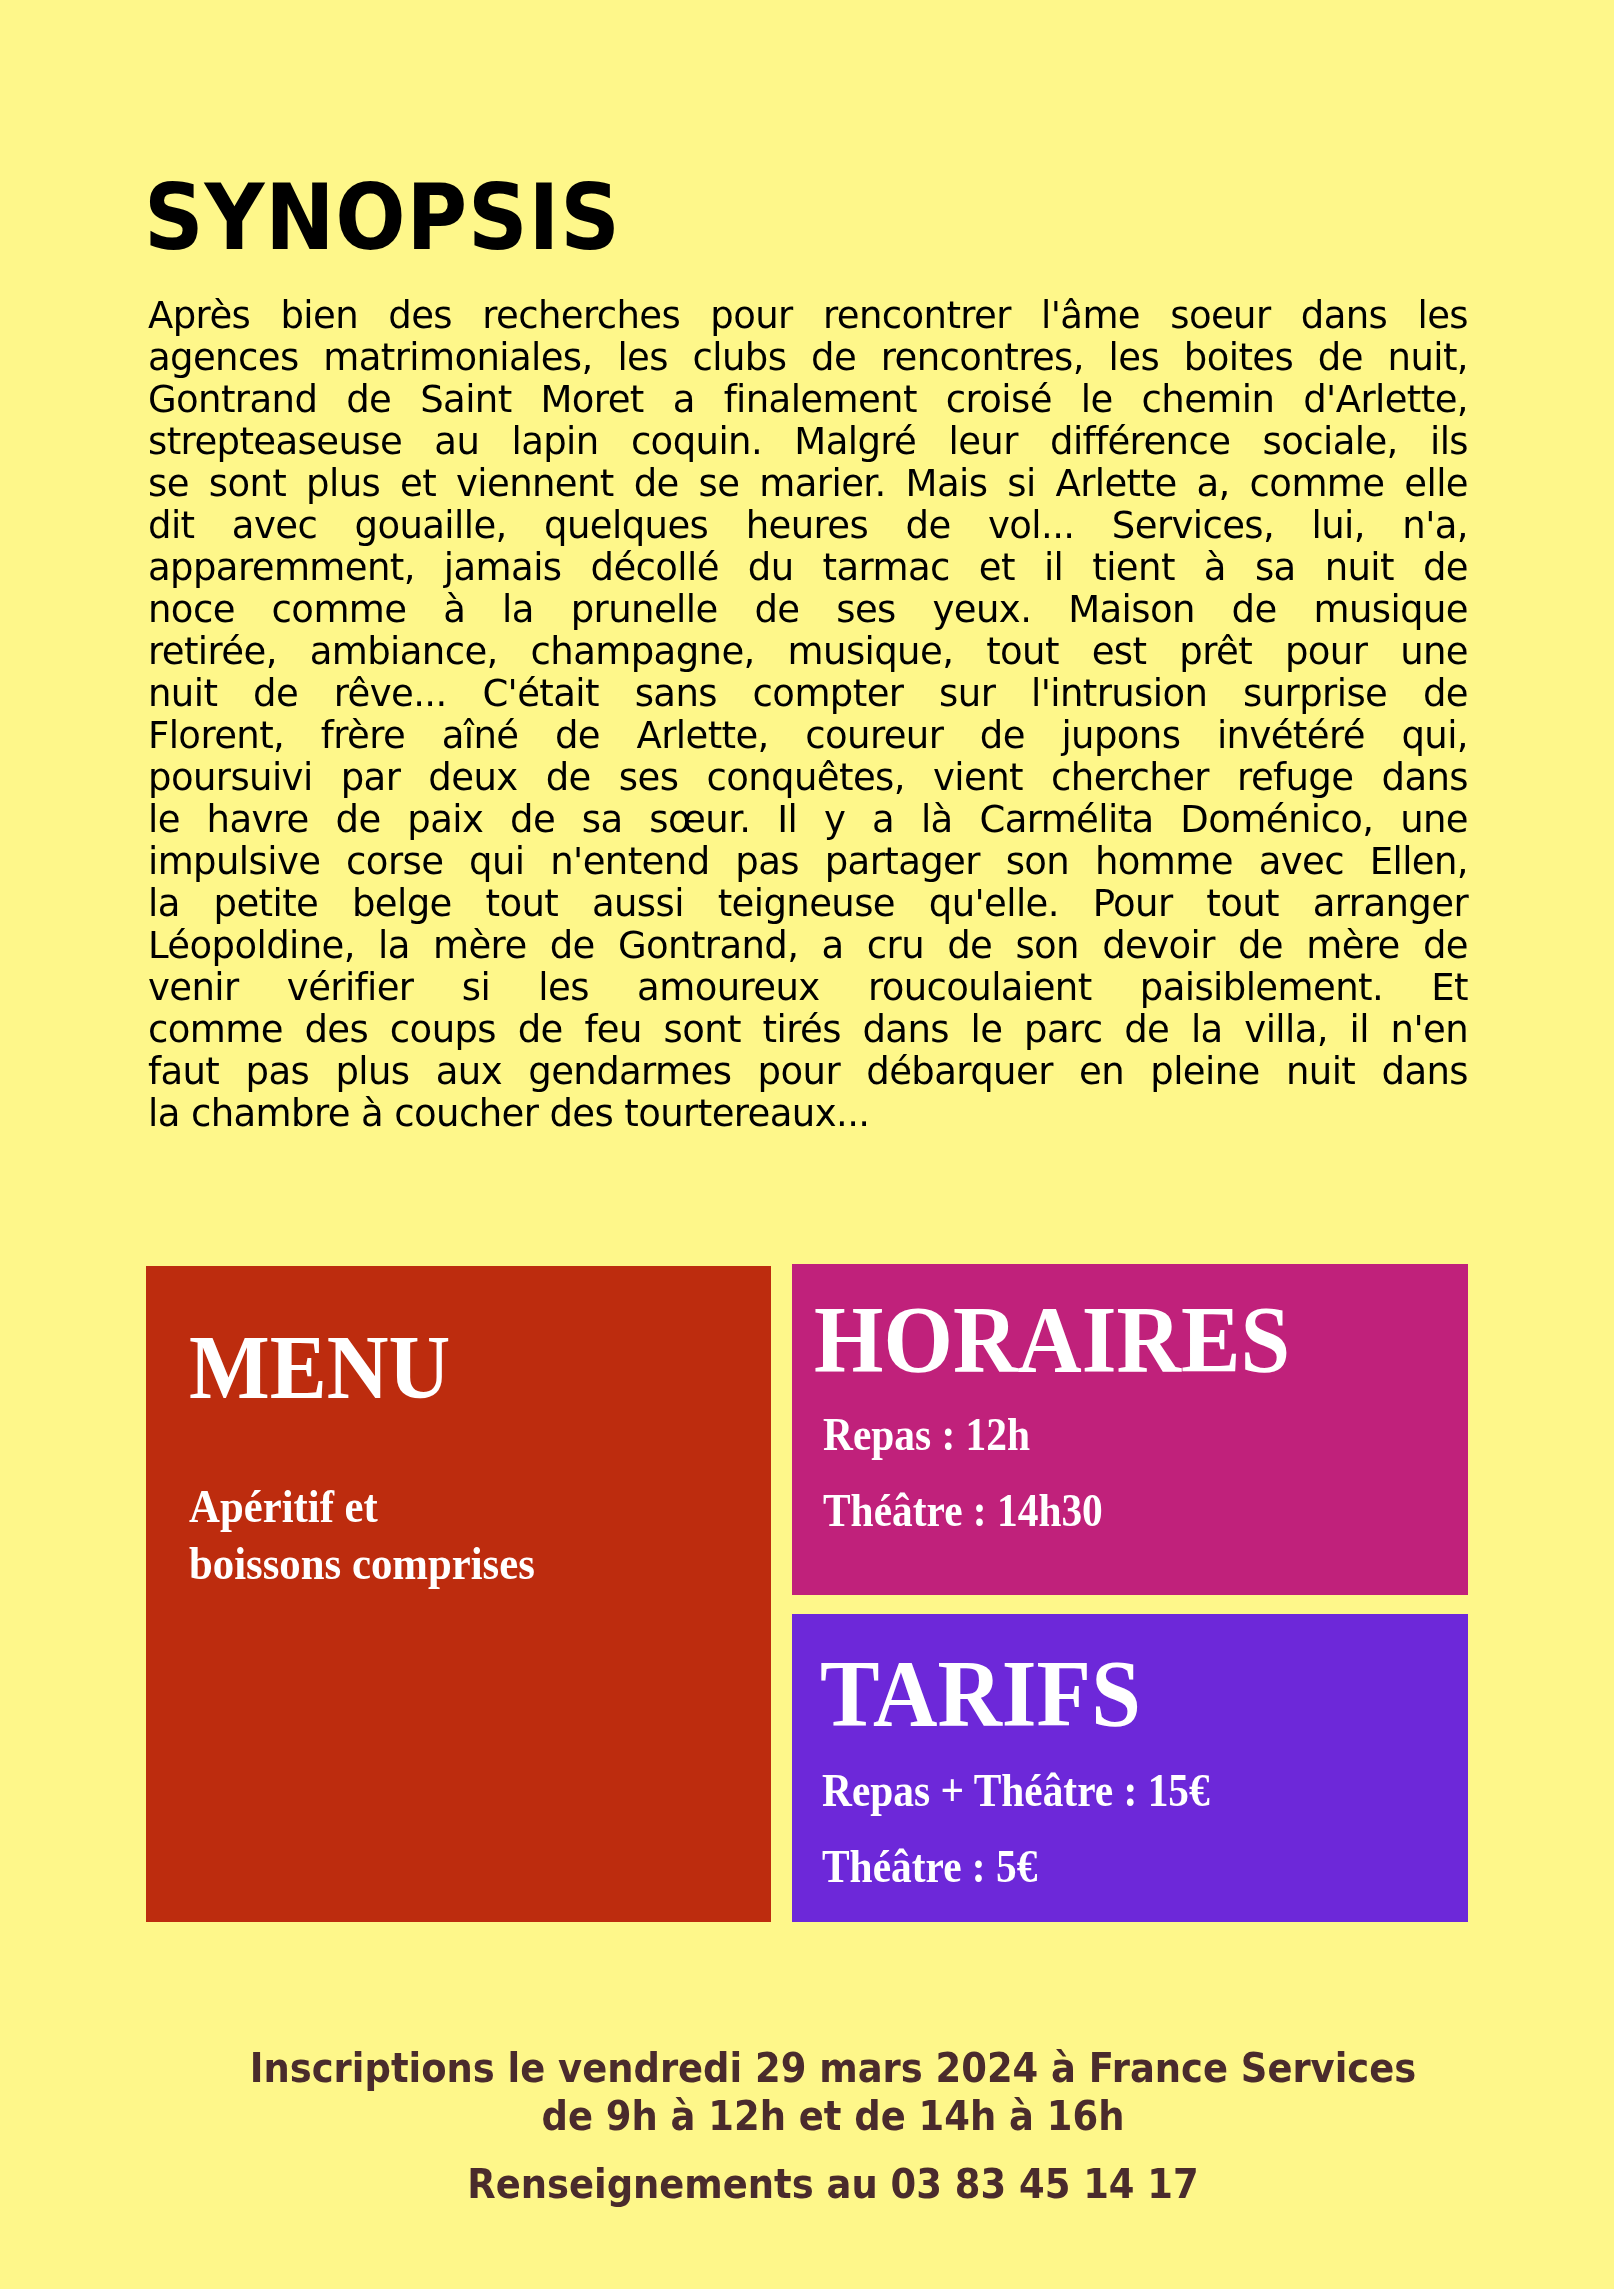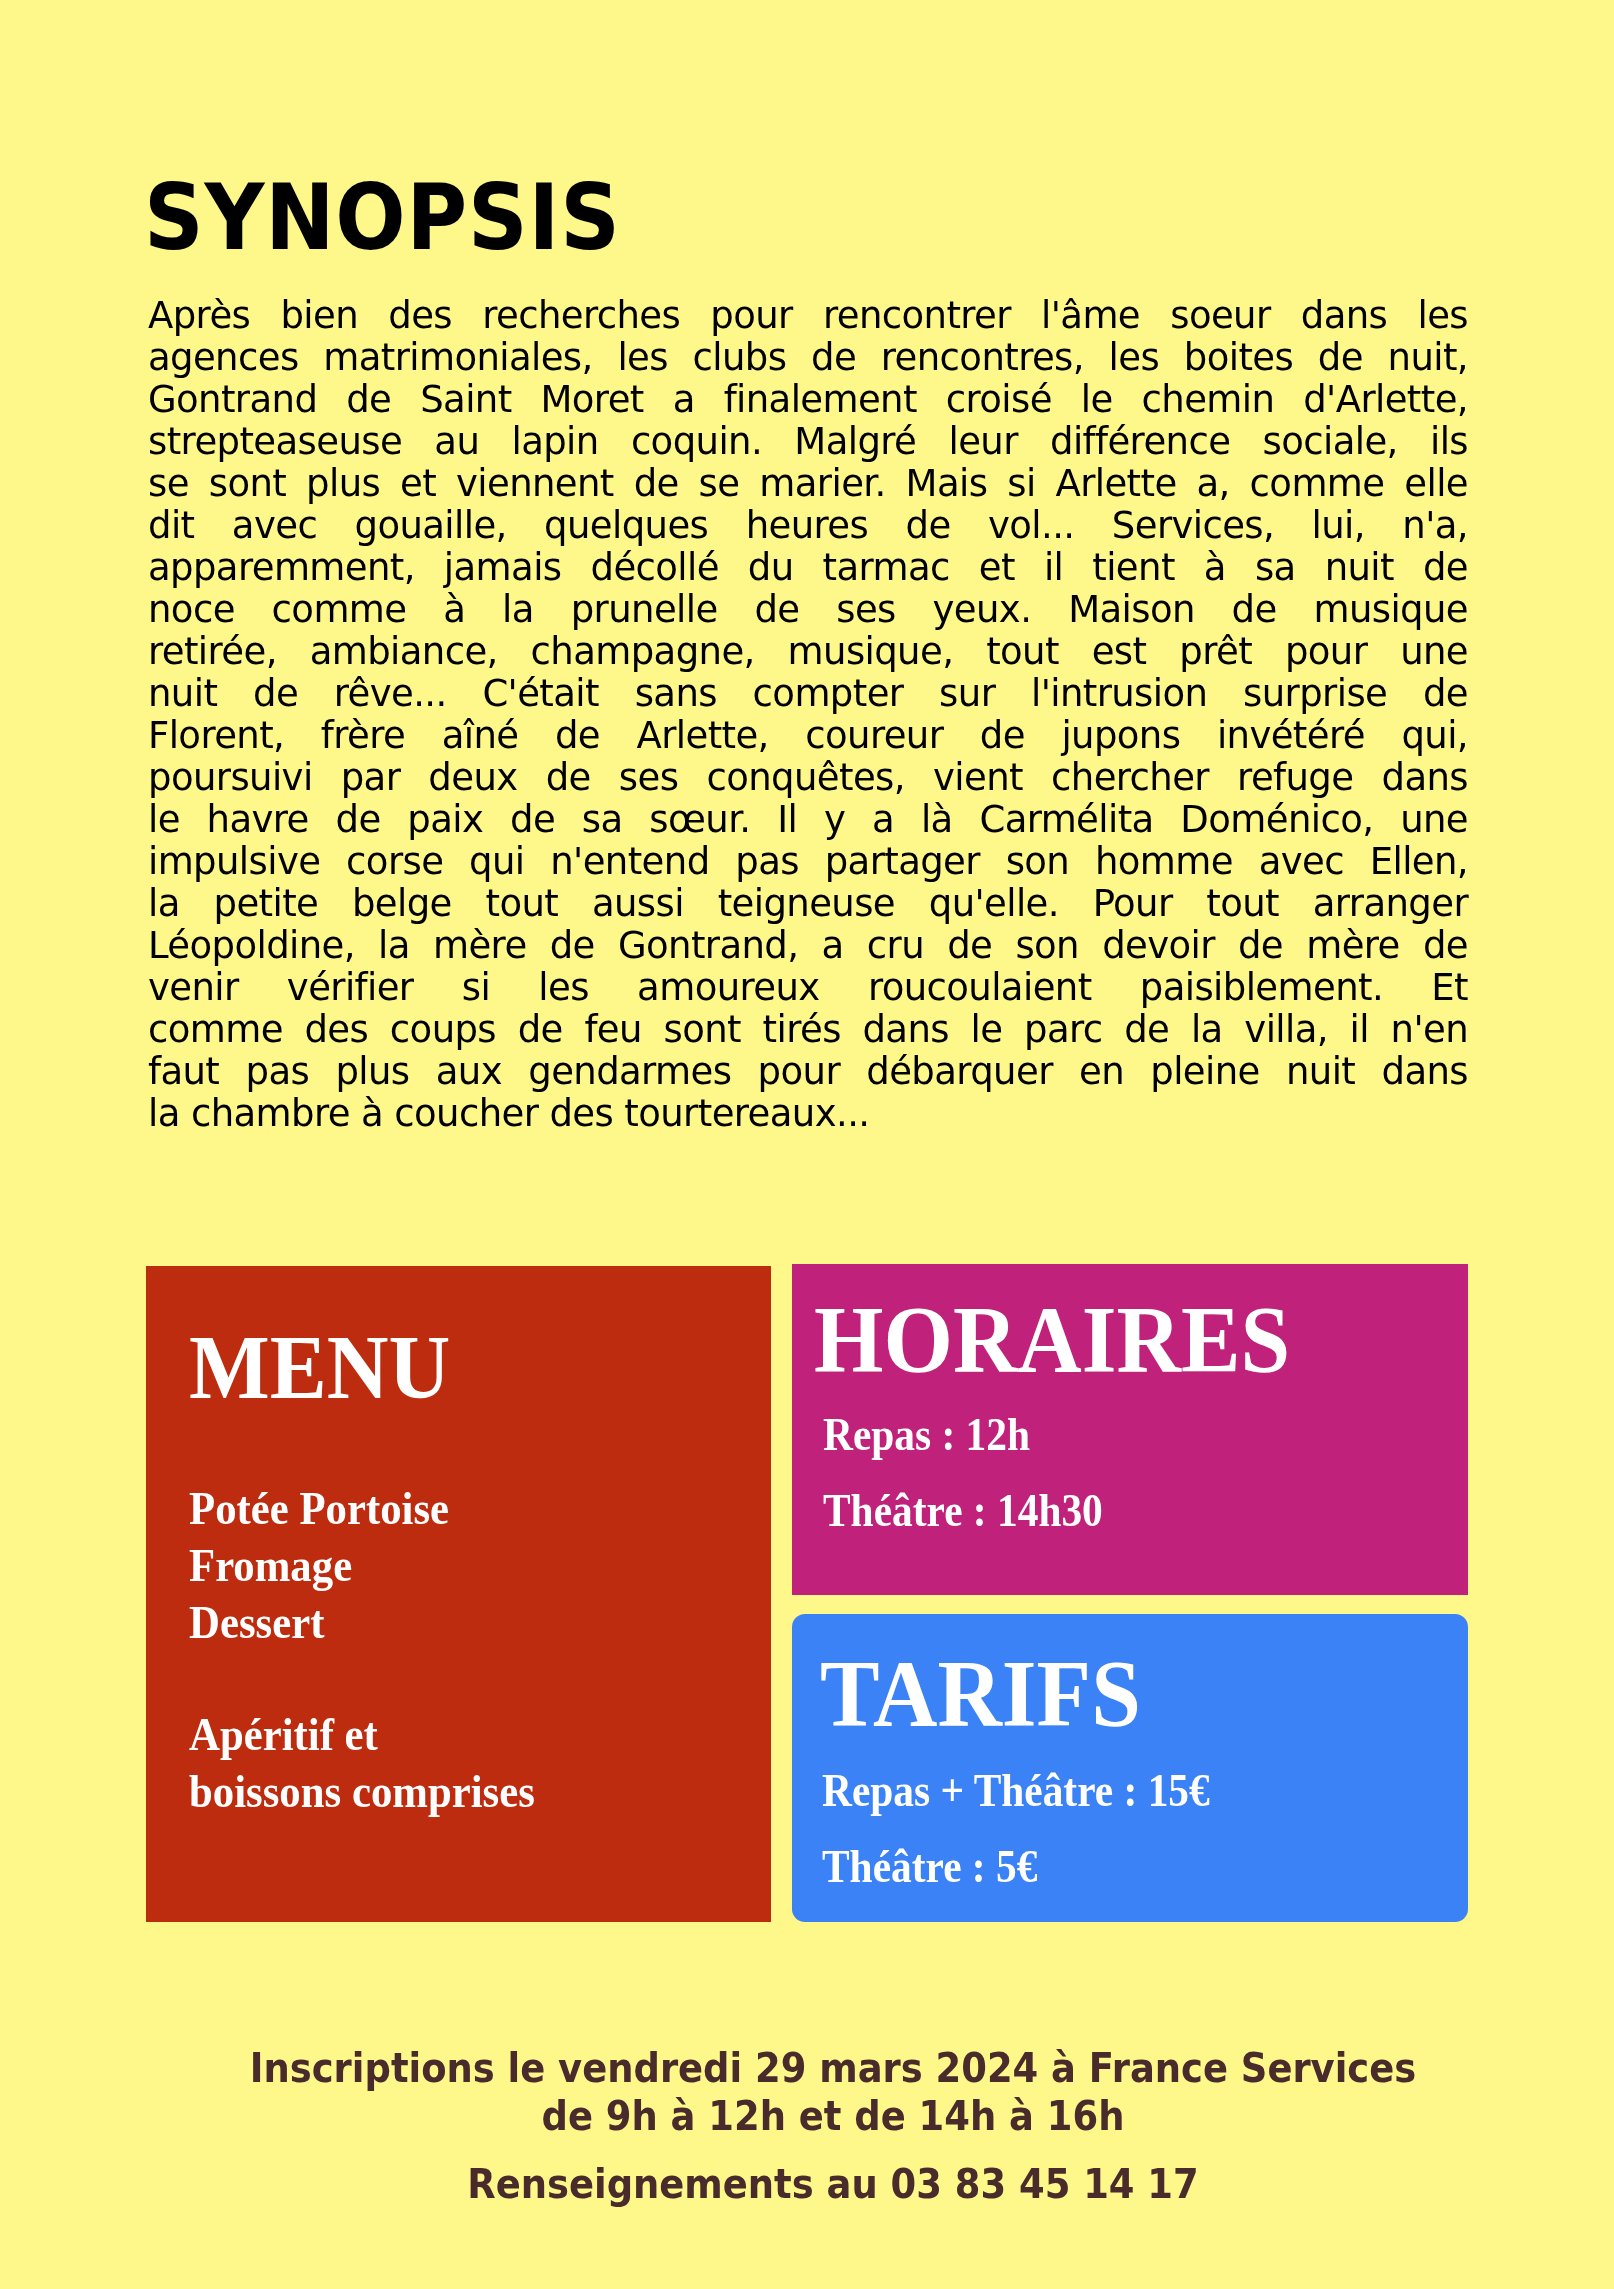--- a/index.html
+++ b/index.html
@@ -23,21 +23,21 @@
     font-family: "DejaVu Sans", sans-serif;
     font-size: 37px; line-height: 42px;
     color: #000; text-align: justify;
     letter-spacing: -0.6px;
   }
   .synopsis .line { display: block; text-align: justify; text-align-last: justify; white-space: nowrap; }
   .synopsis .line.last { text-align-last: left; }
   .box { position: absolute; color: #fff; box-sizing: border-box; font-family: Liberation Serif, serif; margin-top: 11px; }
   .menu { left: 146px; top: 1255px; width: 625px; height: 656px; background: #bd2c0e; padding: 46px 0 0 43px; }
   .horaires { left: 792px; top: 1253px; width: 676px; height: 331px; background: #c0217b; padding: 20px 0 0 22px; }
-  .tarifs { left: 792px; top: 1603px; width: 676px; height: 308px; background: #3b82f6; padding: 24px 0 0 28px; border-radius: 13px; }
+  .tarifs { left: 792px; top: 1603px; width: 676px; height: 308px; background: #6d28d9; padding: 24px 0 0 28px; }
   .box-title { margin: 0; font-weight: bold; font-size: 96px; line-height: 111px; letter-spacing: 0px; transform: scaleX(0.93); transform-origin: left top; white-space: nowrap; }
   .menu .box-title { font-size: 92px; }
   .menu-items { margin-top: 57px; }
   .menu-item { display: block; font-weight: bold; font-size: 46px; line-height: 57px; white-space: nowrap; transform: scaleX(0.93); transform-origin: left top; }
   .menu-note { margin-top: 55px; }
   .info-line { display: block; font-weight: bold; font-size: 46px; line-height: 76px; white-space: nowrap; transform: scaleX(0.9); transform-origin: left top; }
   .horaires .info-list { margin-top: 1.8px; padding-left: 9.2px; }
   .tarifs .info-list { margin-top: 3.7px; padding-left: 1.8px; }
   .footer {
     position: absolute; left: 0; width: 1614px; text-align: center;
@@ -70,25 +70,20 @@
   <span class="line">la petite belge tout aussi teigneuse qu'elle. Pour tout arranger</span>
   <span class="line">Léopoldine, la mère de Gontrand, a cru de son devoir de mère de</span>
   <span class="line">venir vérifier si les amoureux roucoulaient paisiblement. Et</span>
   <span class="line">comme des coups de feu sont tirés dans le parc de la villa, il n'en</span>
   <span class="line">faut pas plus aux gendarmes pour débarquer en pleine nuit dans</span>
   <span class="line last">la chambre à coucher des tourtereaux...</span>
 </div>
 
 <div class="box menu">
   <h2 class="box-title">MENU</h2>
-  <div class="menu-items">
-    <span class="menu-item">Potée Portoise</span>
-    <span class="menu-item">Fromage</span>
-    <span class="menu-item">Dessert</span>
-  </div>
   <div class="menu-note">
     <span class="menu-item">Apéritif et</span>
     <span class="menu-item">boissons comprises</span>
   </div>
 </div>
 
 <div class="box horaires">
   <h2 class="box-title">HORAIRES</h2>
   <div class="info-list">
     <span class="info-line">Repas : 12h</span>

